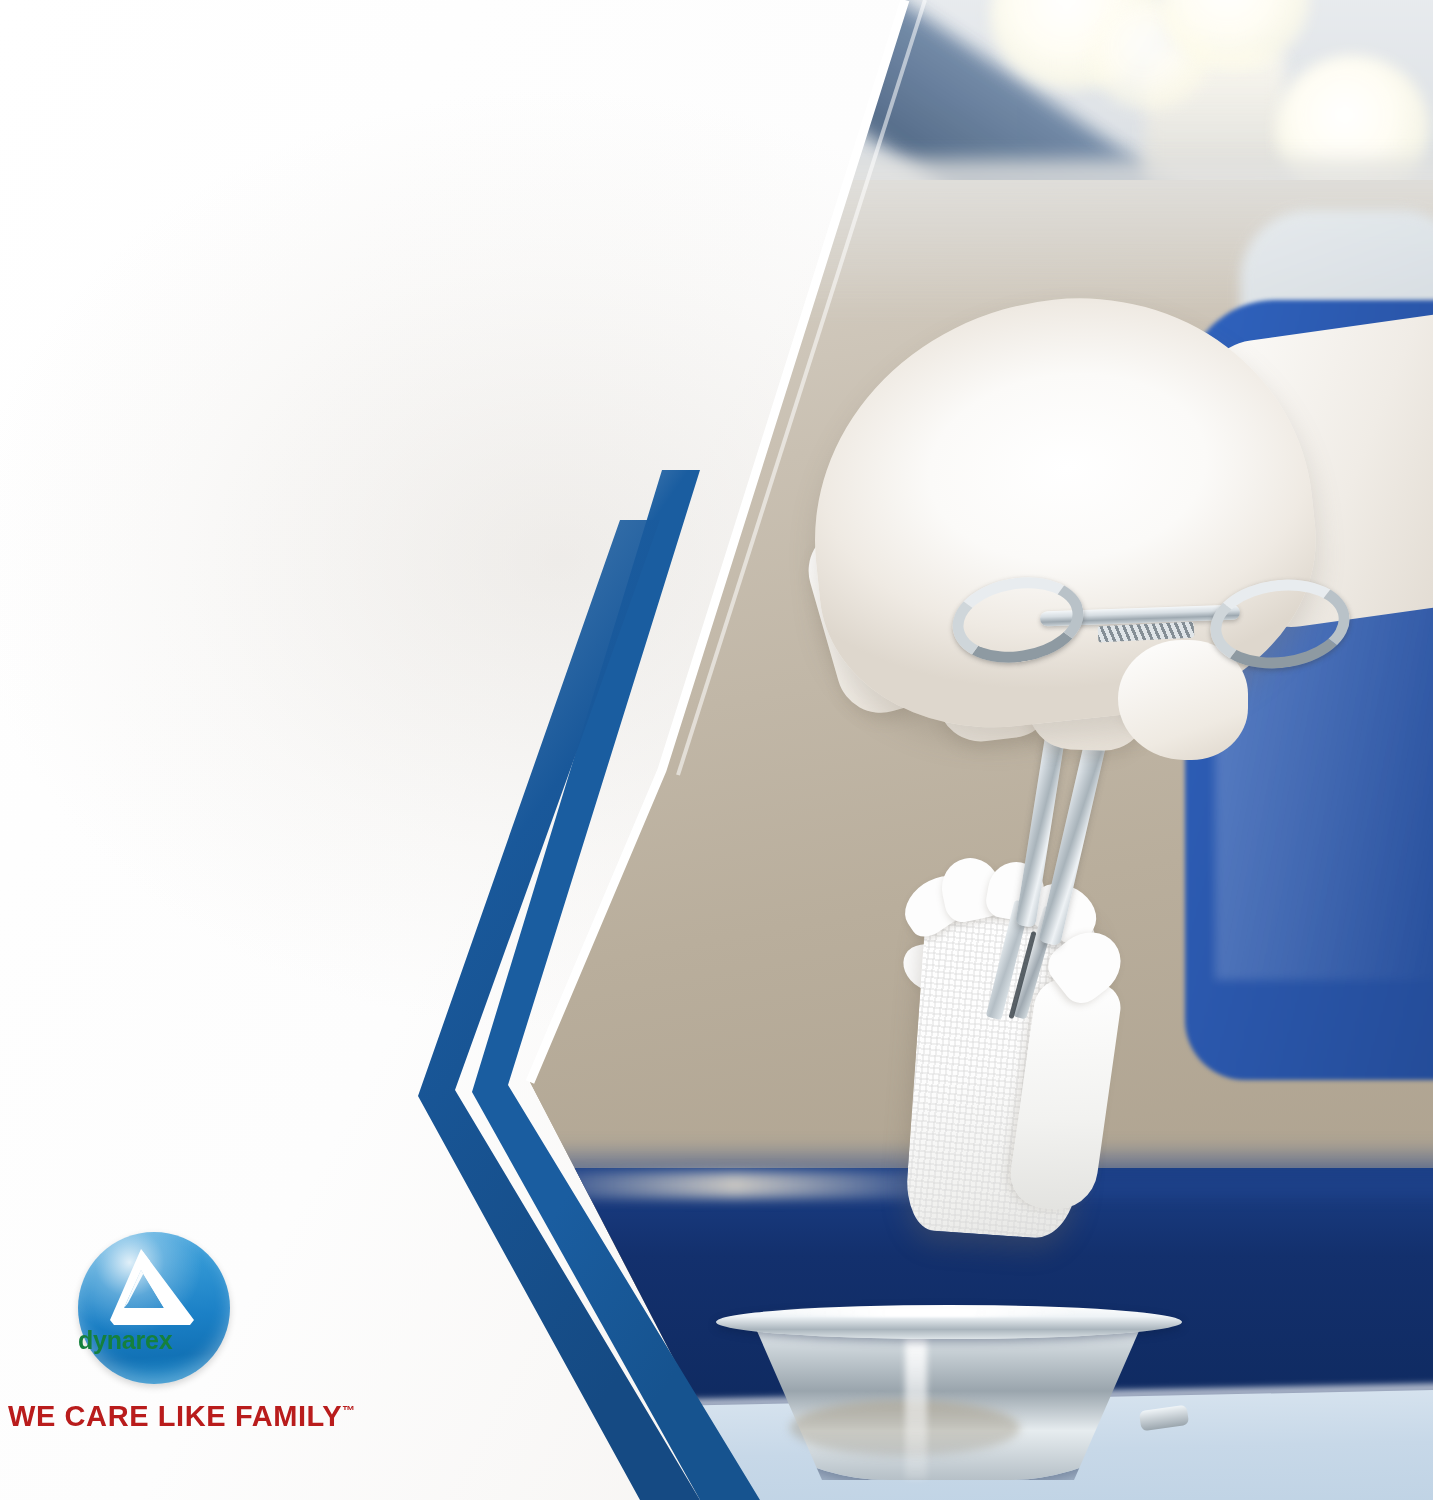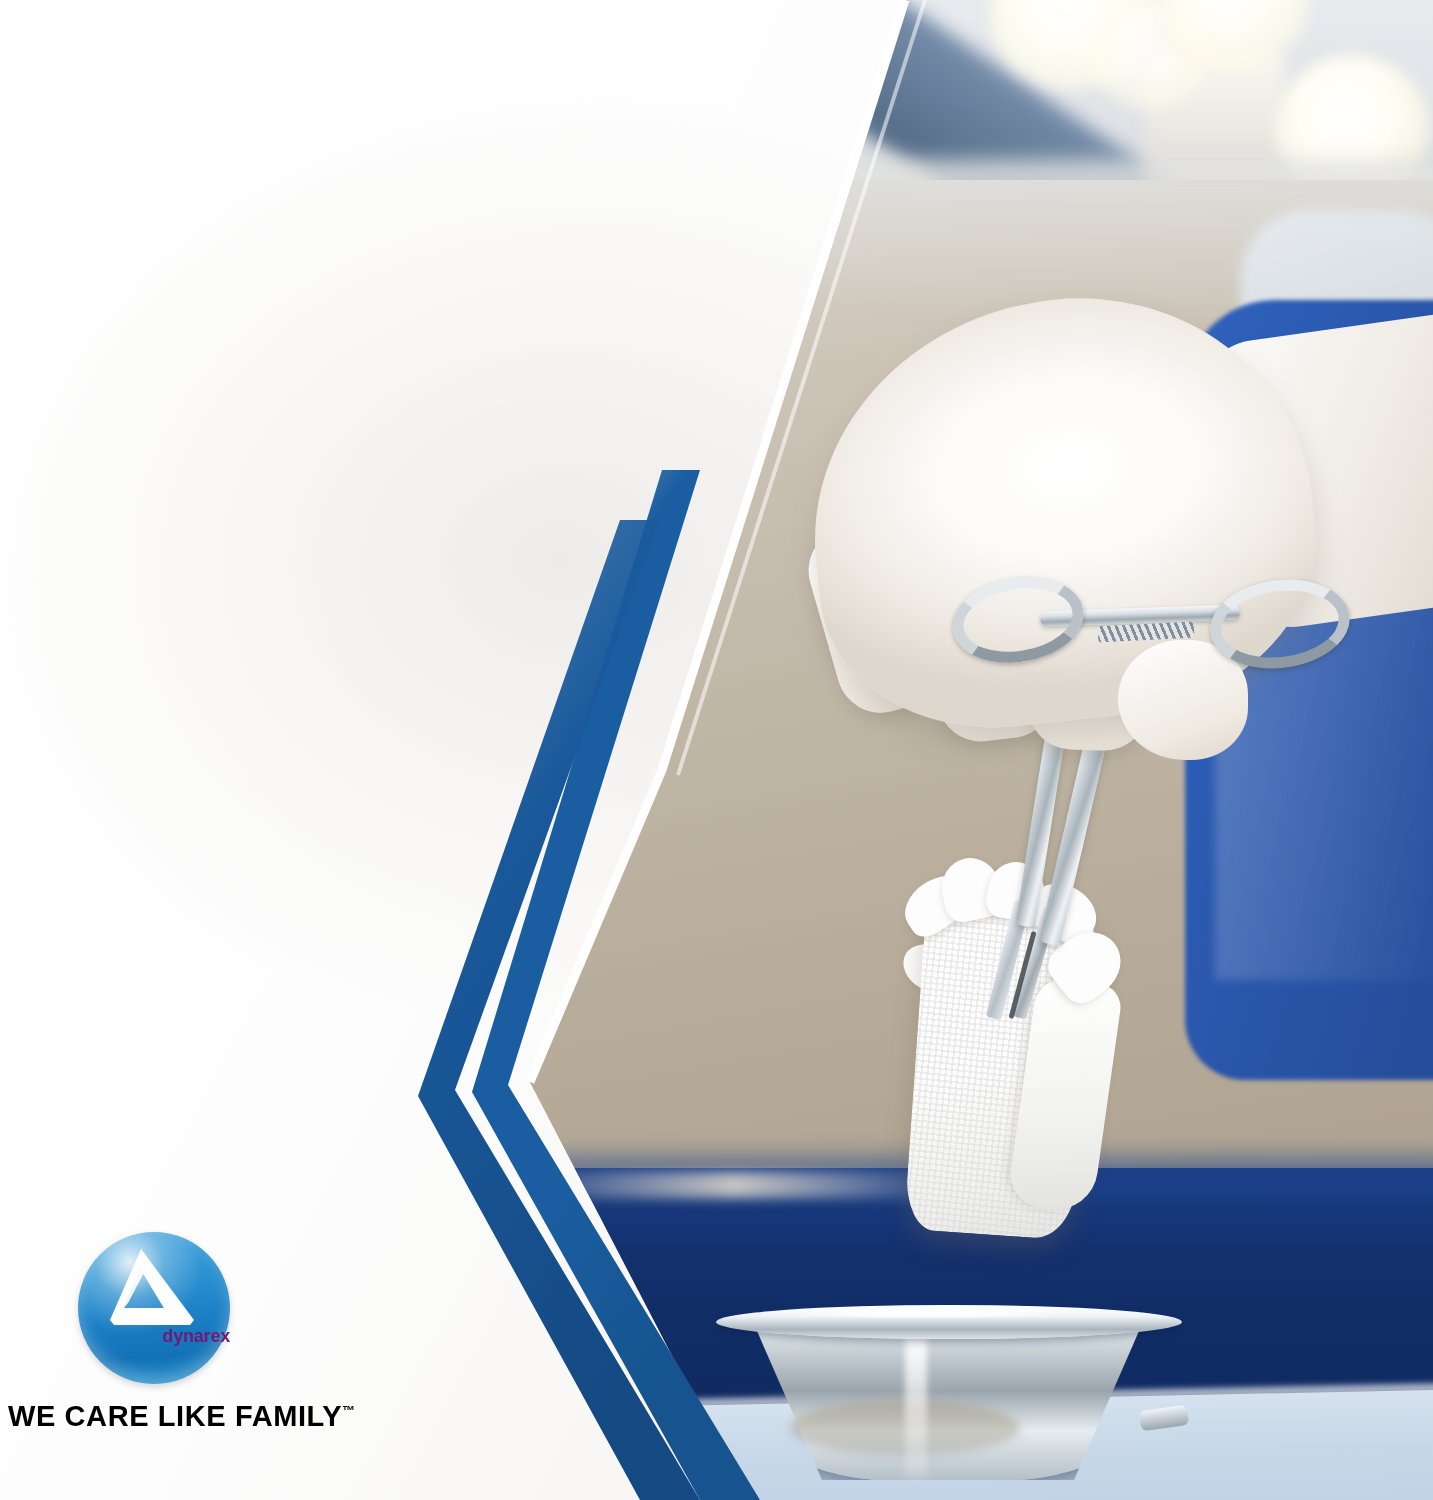--- a/index.html
+++ b/index.html
@@ -272,26 +272,26 @@
   .logo{position:absolute;left:78px;top:1232px;width:300px;height:215px;}
   .logo-circle{
     position:absolute;left:0;top:0;width:152px;height:152px;border-radius:50%;
     background:
       radial-gradient(circle at 34% 20%, rgba(255,255,255,.85) 0%, rgba(255,255,255,.25) 22%, rgba(255,255,255,0) 46%),
       linear-gradient(176deg,#49a7de 0%,#3095d3 26%,#1b80c6 56%,#1272b6 80%,#1d8ac9 100%);
     box-shadow:inset 0 -8px 16px rgba(255,255,255,.28), 0 3px 7px rgba(0,0,0,.16);
   }
   .logo-tri{position:absolute;left:0;top:0;width:152px;height:152px;}
   .logo-word{
-    position:absolute;left:0;top:94px;width:152px;text-align:right;
-    color:#701a75;font-size:18px;font-weight:700;letter-spacing:-.2px;
+    position:absolute;left:0;top:94px;width:152px;text-align:left;
+    color:#15803d;font-size:25px;font-weight:700;letter-spacing:-.2px;
   }
   .tagline{
     position:absolute;left:-70px;top:168px;width:380px;
-    color:#000000;font-size:29px;font-weight:700;letter-spacing:.6px;
+    color:#b91c1c;font-size:29px;font-weight:700;letter-spacing:.6px;
     white-space:nowrap;
   }
   .tm{font-size:13px;vertical-align:super;font-weight:700;}
 </style>
 </head>
 <body>
 
 <div id="stage">
 
   <div class="left-bg"></div>

